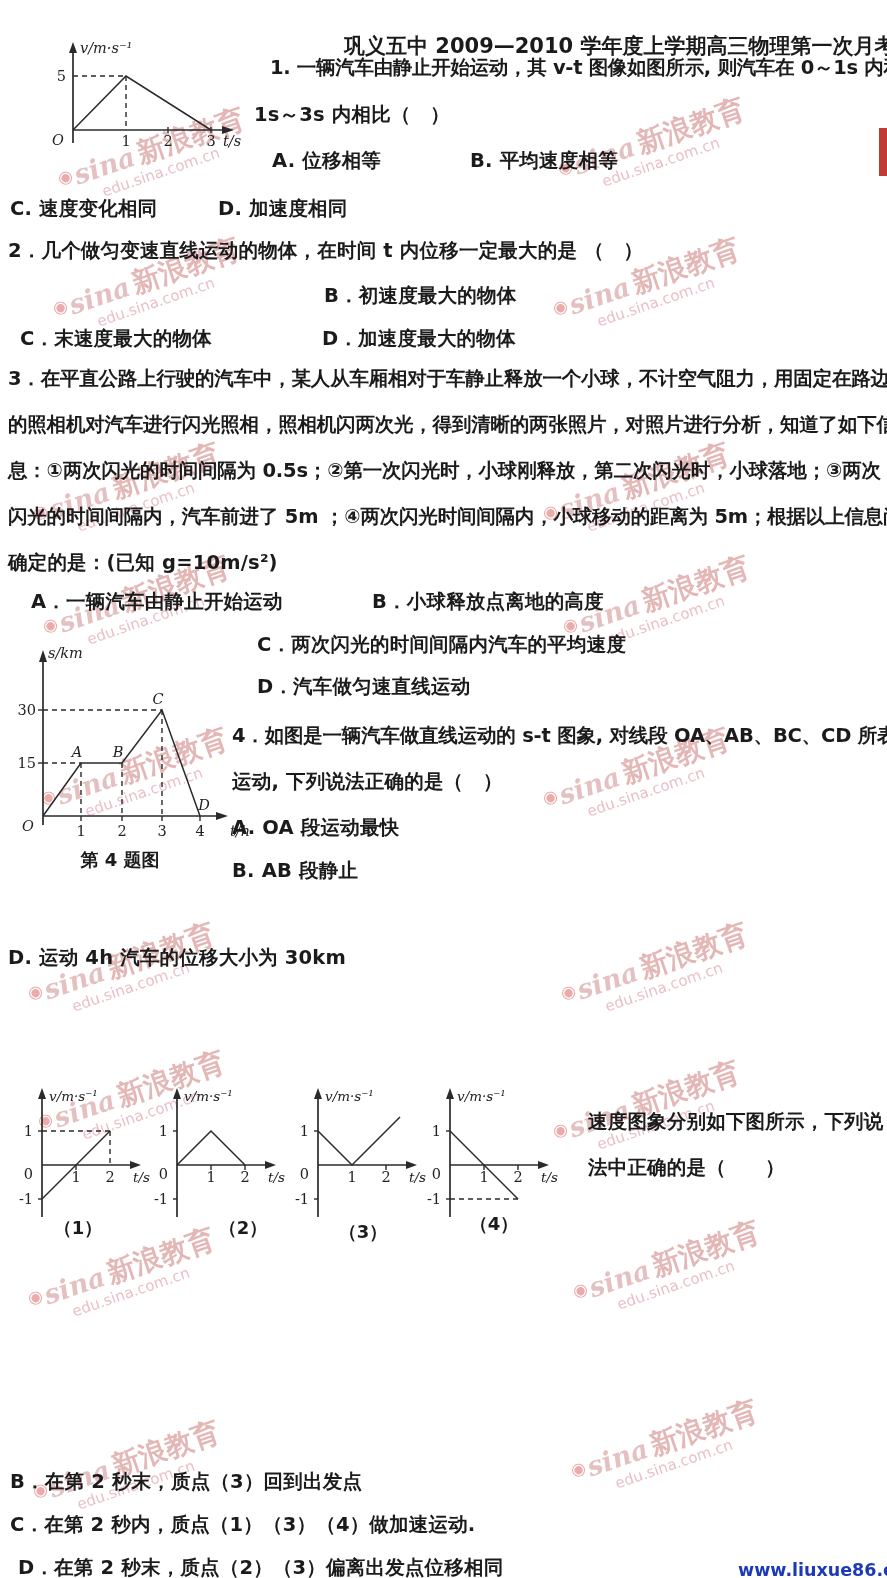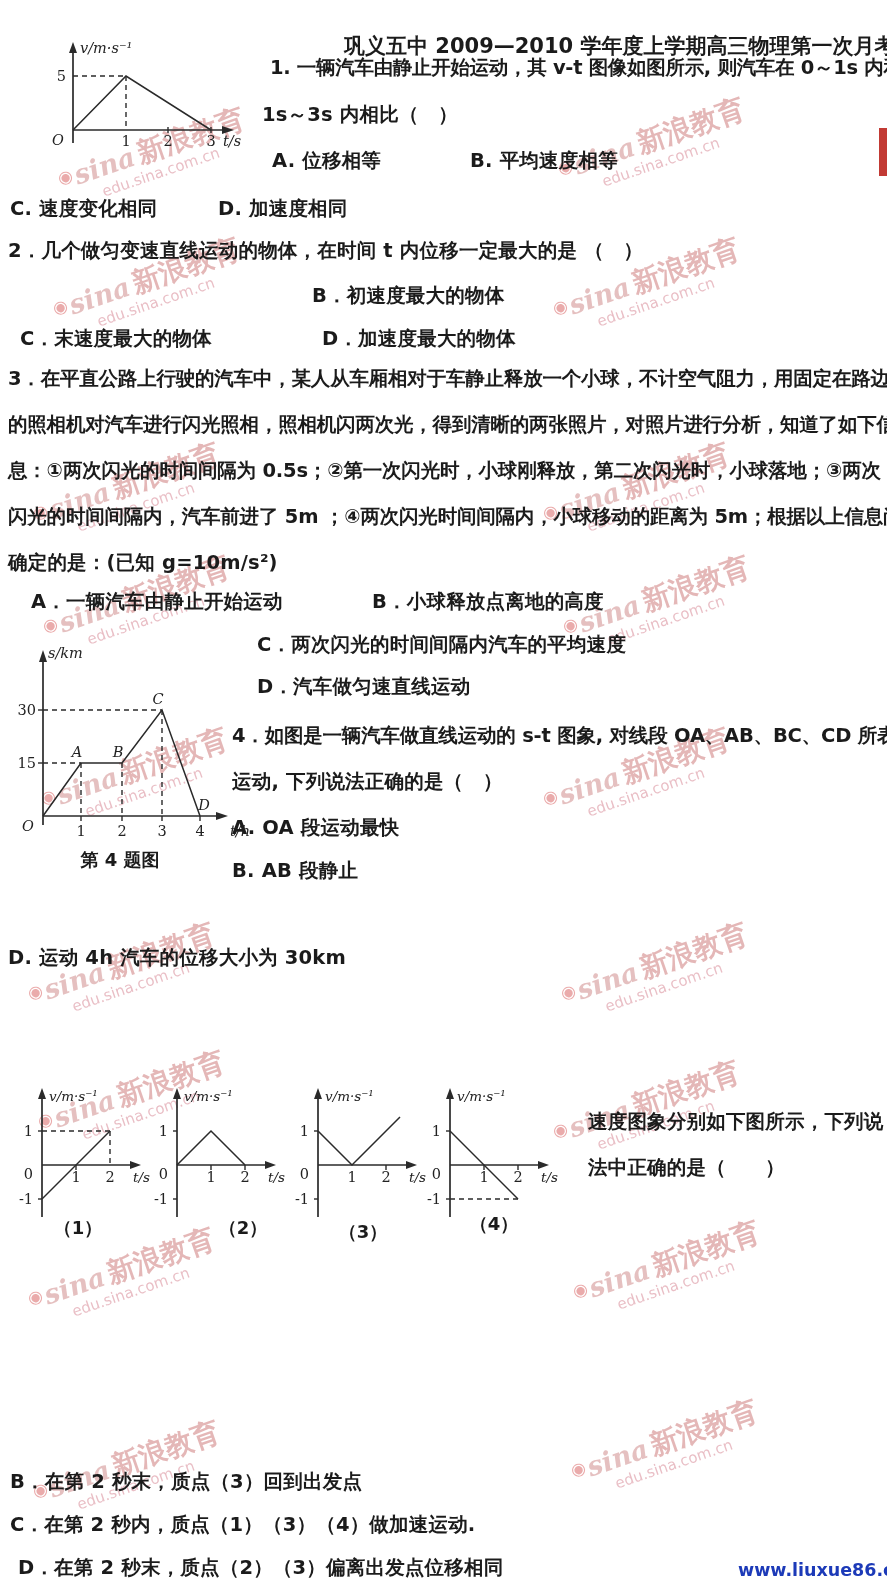--- a/index.html
+++ b/index.html
@@ -123,28 +123,28 @@
     <text class="num" x="40" y="43" text-anchor="end">5</text>
     <text class="lab" x="38" y="107" text-anchor="end">O</text>
     <text class="num" x="100" y="108" text-anchor="middle">1</text>
     <text class="num" x="142" y="108" text-anchor="middle">2</text>
     <text class="num" x="185" y="108" text-anchor="middle">3</text>
     <text class="lab" x="206" y="108" text-anchor="middle">t/s</text>
     <text class="lab" x="54" y="15">v/m·s⁻¹</text>
   </svg>
 
   <div class="t" style="left:270px;top:54px;letter-spacing:-0.3px">1. 一辆汽车由静止开始运动，其 v-t 图像如图所示, 则汽车在 0～1s 内和</div>
-  <div class="t" style="left:262px;top:101px">1s～3s 内相比（　）</div>
+  <div class="t" style="left:254px;top:101px">1s～3s 内相比（　）</div>
   <div class="t" style="left:272px;top:147px">A. 位移相等</div>
   <div class="t" style="left:470px;top:147px">B. 平均速度相等</div>
   <div class="t" style="left:10px;top:195px">C. 速度变化相同</div>
   <div class="t" style="left:218px;top:195px">D. 加速度相同</div>
 
   <div class="t" style="left:8px;top:237px">2．几个做匀变速直线运动的物体，在时间 t 内位移一定最大的是 （　）</div>
-  <div class="t" style="left:312px;top:282px">B．初速度最大的物体</div>
+  <div class="t" style="left:324px;top:282px">B．初速度最大的物体</div>
   <div class="t" style="left:20px;top:325px">C．末速度最大的物体</div>
   <div class="t" style="left:322px;top:325px">D．加速度最大的物体</div>
 
   <div class="t" style="left:8px;top:365px;letter-spacing:-0.2px">3．在平直公路上行驶的汽车中，某人从车厢相对于车静止释放一个小球，不计空气阻力，用固定在路边</div>
   <div class="t" style="left:8px;top:411px;letter-spacing:-0.2px">的照相机对汽车进行闪光照相，照相机闪两次光，得到清晰的两张照片，对照片进行分析，知道了如下信</div>
   <div class="t" style="left:8px;top:457px;letter-spacing:-0.2px">息：①两次闪光的时间间隔为 0.5s；②第一次闪光时，小球刚释放，第二次闪光时，小球落地；③两次</div>
   <div class="t" style="left:8px;top:503px;letter-spacing:-0.2px">闪光的时间间隔内，汽车前进了 5m ；④两次闪光时间间隔内，小球移动的距离为 5m；根据以上信息尚能</div>
   <div class="t" style="left:8px;top:549px">确定的是：(已知 g=10m/s²)</div>
   <div class="t" style="left:31px;top:588px">A．一辆汽车由静止开始运动</div>
   <div class="t" style="left:257px;top:631px">C．两次闪光的时间间隔内汽车的平均速度</div>

